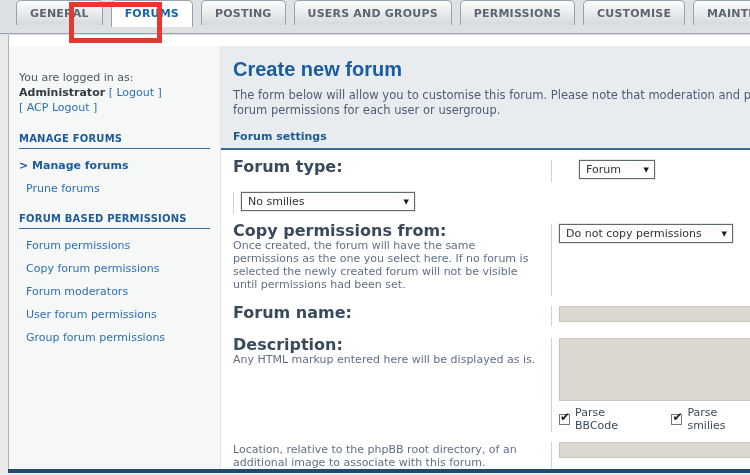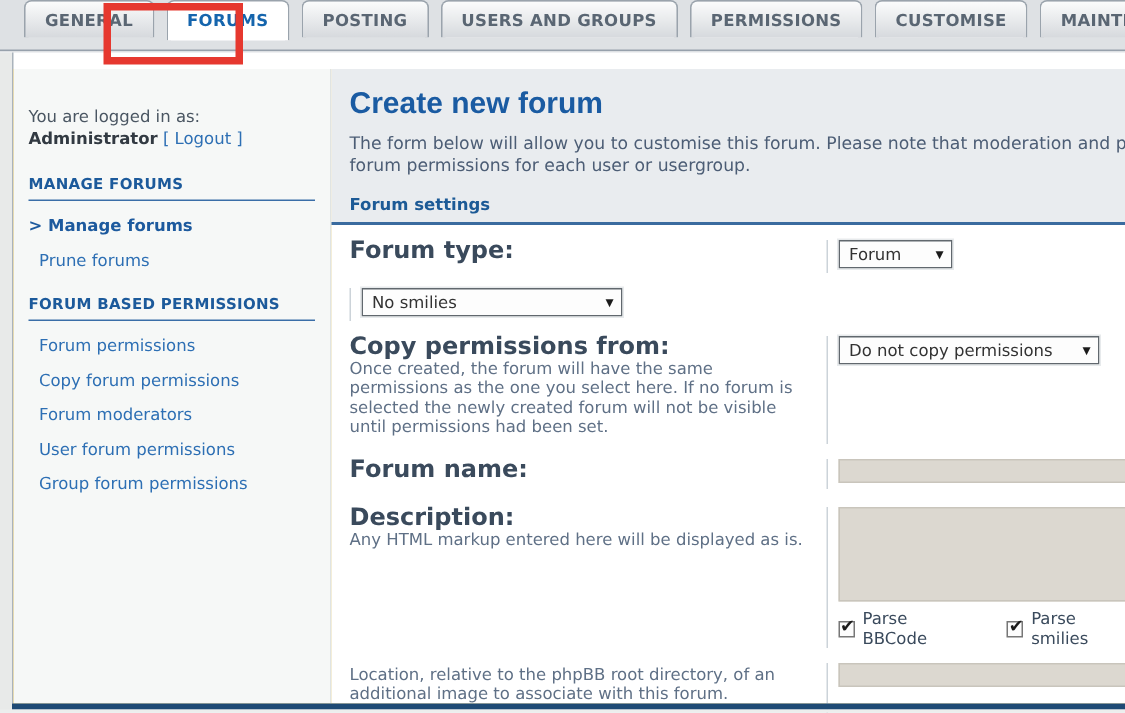--- a/index.html
+++ b/index.html
@@ -79,21 +79,21 @@
   .r4 { min-height:84px; margin-bottom:10px; }
   .r5 { min-height:40px; }
 
   .sel {
     display:inline-flex; align-items:center; justify-content:space-between;
     border:1px solid #61686e; outline:1px solid #e7eaec;
     background:#fdfdfd; padding:2px 5px 2px 6px;
     font-size:11px; color:#333; cursor:pointer; height:19px;
   }
   .sel .arr { font-size:7px; color:#1b1b1b; margin-left:8px; }
-  .sel.narrow { width:76px; }
+  .sel.narrow { width:76px;margin-left:20px; }
   .sel.wide { width:174px; }
 
   .tinput {
     background:#dcd8d0; border:1px solid #c9c5bc;
     width:198px; height:16px; cursor:text;
   }
   .tarea {
     background:#dcd8d0; border:1px solid #c9c5bc;
     width:198px; height:63px; cursor:text;
   }
@@ -125,20 +125,23 @@
 <div class="leftedge"></div>
 
 <div class="box">
 
   <div class="sidebar">
     <div class="login-info">
       <div>You are logged in as:</div>
       <div>
         <b>Administrator</b>
         <a class="link">[ Logout ]</a>
+      </div>
+      <div>
+        <a class="link">[ ACP Logout ]</a>
       </div>
     </div>
 
     <div class="sb-head">MANAGE FORUMS</div>
     <div class="sb-item active">
       <span>&gt; </span><a class="link">Manage forums</a>
     </div>
     <div class="sb-item">
       <a class="link">Prune forums</a>
     </div>

